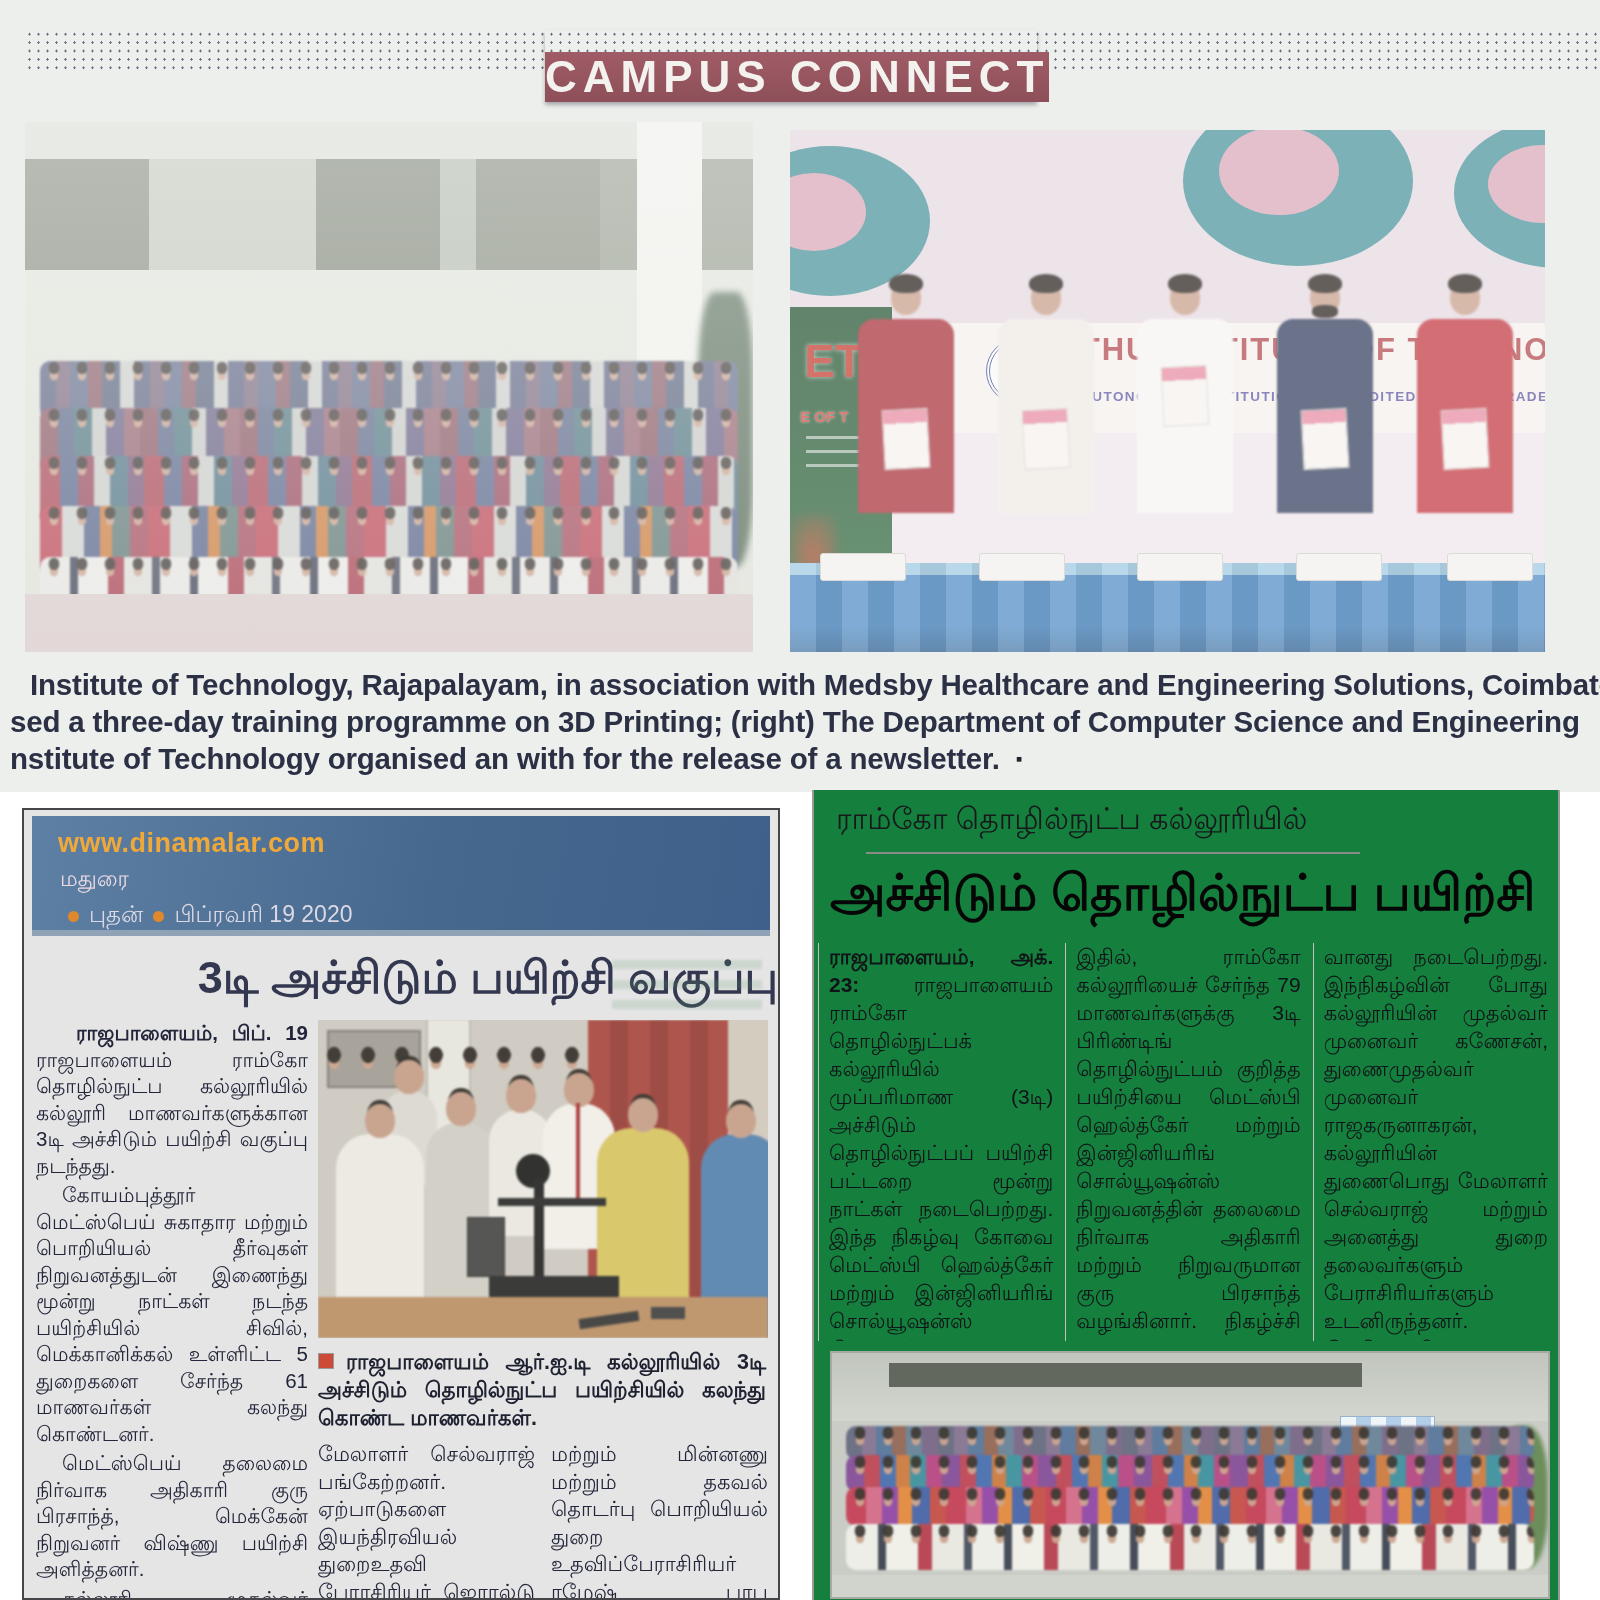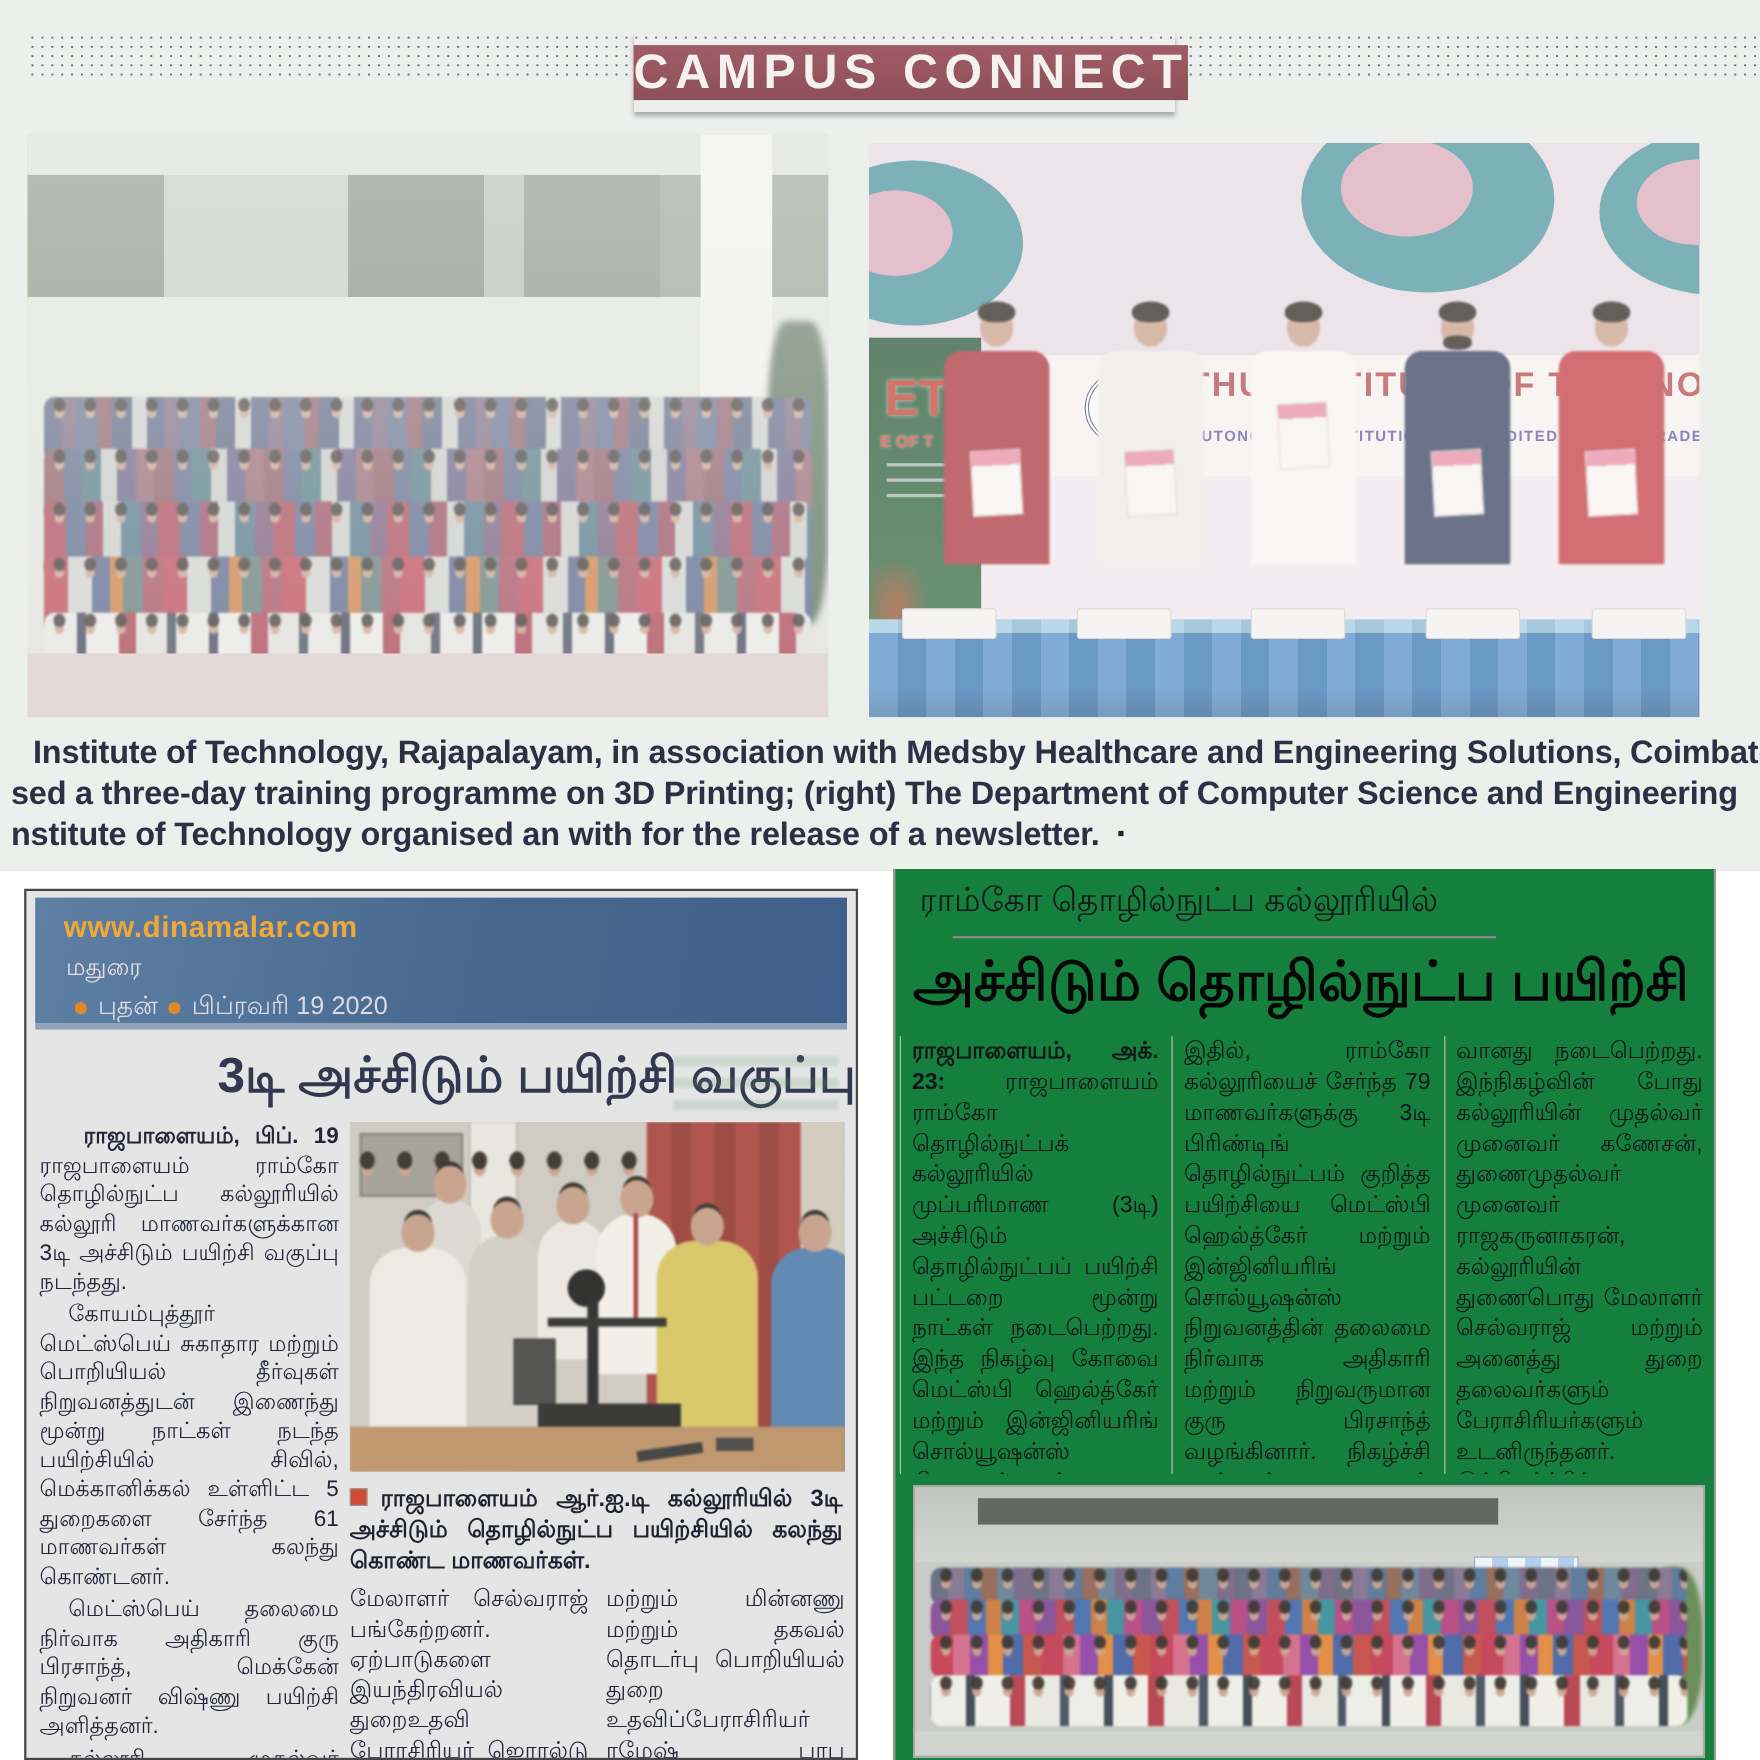--- a/index.html
+++ b/index.html
@@ -4,21 +4,21 @@
 <style>
   html,body{margin:0;padding:0;}
   body{width:1600px;height:1600px;background:#ffffff;font-family:"Liberation Sans","DejaVu Sans",sans-serif;}
   .canvas{position:relative;width:1600px;height:1600px;overflow:hidden;background:#fff;}
 
   
   .top-clip{position:absolute;left:0;top:0;width:1600px;height:792px;background:#edefec;}
   .dots{position:absolute;left:25px;top:30px;right:0;height:42px;
     background-image:radial-gradient(circle 1.7px,#3c415c 58%,rgba(0,0,0,0) 70%);
     background-size:9px 8.4px;opacity:.75;}
-  .banner{position:absolute;left:576px;top:30px;width:492px;height:72px;display:flex;align-items:center;
+  .banner{position:absolute;left:545px;top:30px;width:492px;height:72px;display:flex;align-items:flex-end;
     box-shadow:0 3px 4px rgba(40,40,60,.35);}
   .banner .cap{width:22px;background:#65676d;}
   .banner .mid{flex:1;background:linear-gradient(#a05c66,#8d4f59);display:flex;align-items:center;justify-content:center;}
   .banner-text{color:#f4f2ef;font-size:44px;font-weight:600;letter-spacing:6px;filter:blur(.4px);white-space:nowrap;}
 
   .photo{position:absolute;overflow:hidden;}
   .photo1{left:25px;top:122px;width:728px;height:530px;background:#dde1d6;filter:blur(.5px);}
   .photo1::after,.photo2::after,.photo3::after,.photo4::after{content:"";position:absolute;inset:0;pointer-events:none;}
   .photo1::after{background:linear-gradient(rgba(252,252,252,.50),rgba(250,246,250,.30));}
   .p1top{position:absolute;left:0;top:0;right:0;height:8%;background:#d5d9d0;}
@@ -48,21 +48,21 @@
   .ring.r1{left:-60px;top:16px;width:200px;height:150px;}
   .ring.r2{left:52%;top:-34px;width:230px;height:170px;}
   .ring.r3{left:88%;top:-12px;width:210px;height:150px;}
   .p2banner{position:absolute;left:0;top:37%;right:0;height:21%;background:#f5f3ee;overflow:hidden;}
   .p2logo{position:absolute;left:26%;top:14%;width:58px;height:58px;border-radius:50%;border:4px double #3a4a96;background:#fdfdfb;}
   .p2logo::after{content:"";position:absolute;left:30%;top:30%;width:40%;height:40%;border-radius:50%;background:#b04548;opacity:.6;}
   .sline1{position:absolute;left:32.5%;top:8%;font-size:31px;font-weight:700;color:#b04549;letter-spacing:2px;white-space:nowrap;filter:blur(.5px);}
   .sline2{position:absolute;left:35%;top:60%;font-size:13.5px;font-weight:700;color:#5a55a2;letter-spacing:1.4px;white-space:nowrap;filter:blur(.4px);}
   .p2green{position:absolute;left:0;top:34%;width:13.5%;height:64%;background:linear-gradient(#20512e,#2c6a3a);overflow:hidden;}
   .p2et{margin:26% 0 0 14%;font-size:46px;font-weight:800;color:#c23a2c;text-shadow:0 0 5px rgba(255,255,255,.65);}
-  .p2et2{margin:5px 0 0 10%;font-size:15px;font-weight:700;color:#d8433a;text-shadow:0 0 3px rgba(255,255,255,.6);}
+  .p2et2{margin:20px 0 0 10%;font-size:15px;font-weight:700;color:#d8433a;text-shadow:0 0 3px rgba(255,255,255,.6);}
   .gl{height:3px;width:58%;margin:11px 0 0 16%;background:rgba(255,255,255,.55);}
   .p2redglow{position:absolute;left:0;bottom:14%;width:46%;height:24%;background:radial-gradient(#c84020,rgba(200,64,32,0));filter:blur(5px);opacity:.75;}
   .fig{position:absolute;bottom:13%;width:96px;height:58%;filter:blur(.8px);}
   .fig .head{position:relative;width:30px;height:34px;margin:0 auto;background:#c79e87;border-radius:48%;}
   .fig .head::before{content:"";position:absolute;left:-2px;top:-7px;right:-2px;height:19px;background:#241d17;border-radius:50% 50% 42% 42%;}
   .fig.bearded .head::after{content:"";position:absolute;left:2px;bottom:-3px;right:2px;height:13px;background:#241d17;border-radius:40%;}
   .fig .torso{margin-top:4px;height:64%;border-radius:16px 16px 0 0;}
   .fig .paper{position:absolute;left:50%;transform:translateX(-50%) rotate(-3deg);top:42%;width:44px;height:58px;background:linear-gradient(#e88aa0 0 13px,#f6f4f0 13px);border:1px solid #d8d4cc;}
   .f1{left:9%;}  .f1 .torso{background:#a62b33;}
   .f2{left:27.5%;}.f2 .torso{background:#efede6;}

